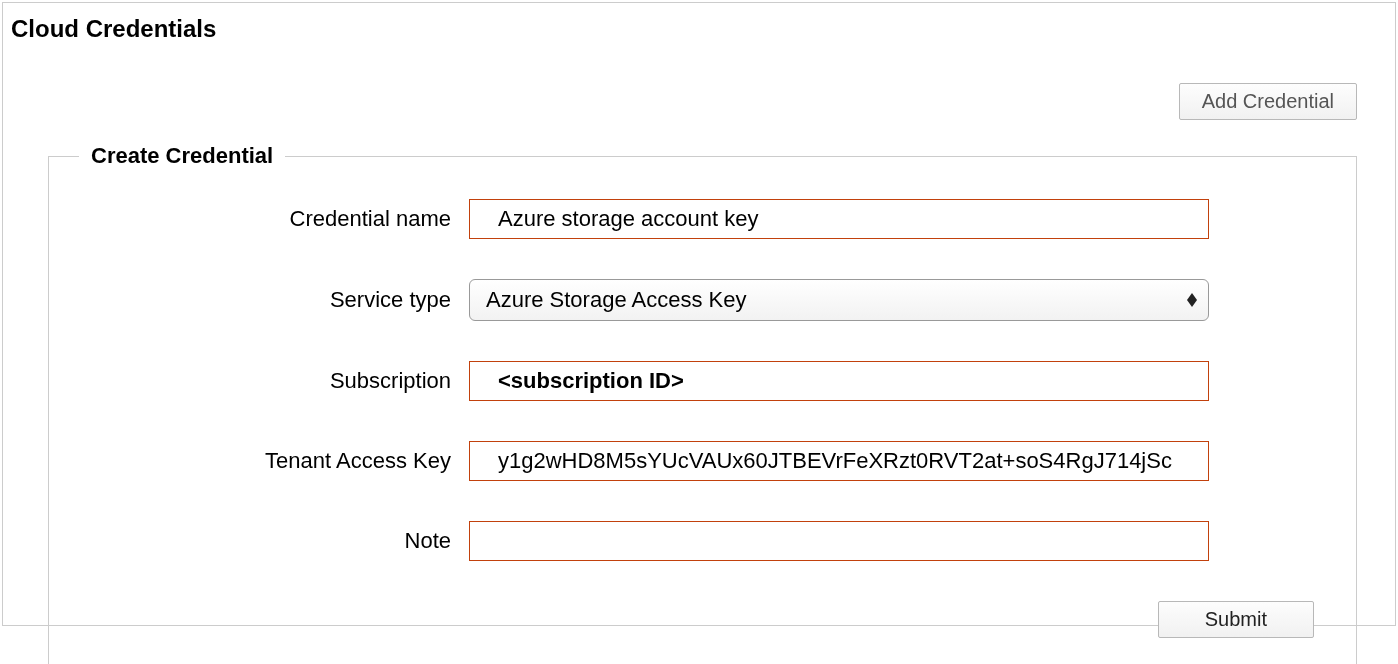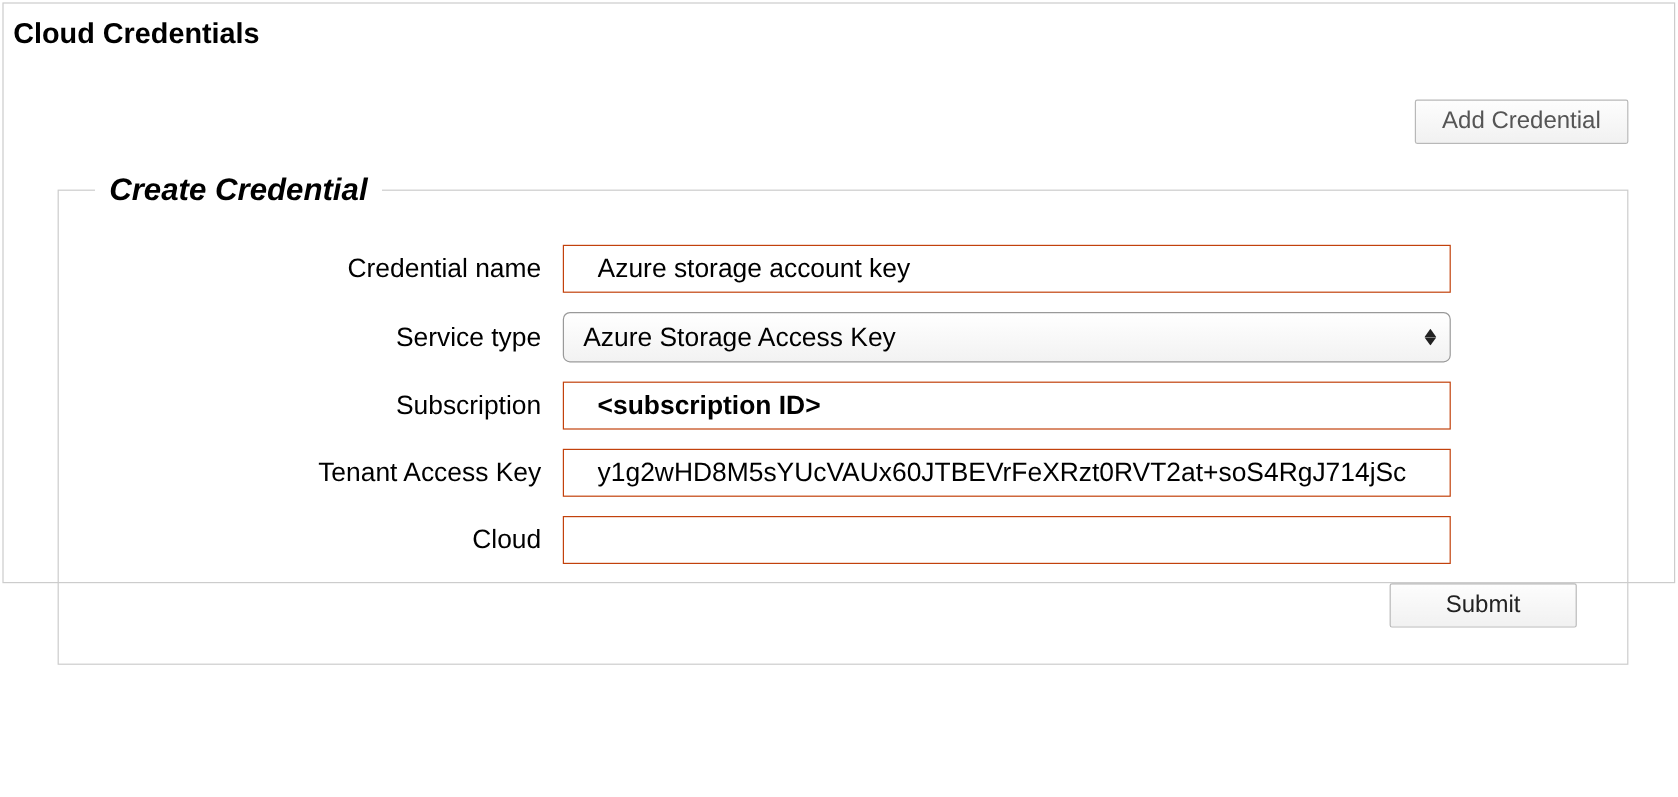--- a/index.html
+++ b/index.html
@@ -8,21 +8,21 @@
       font-size: 22px;
       background: #fff;
       width: 1398px;
       height: 664px;
       overflow: hidden;
     }
     .panel {
       border: 1px solid #ccc;
       margin: 2px;
       width: 1394px;
-      height: 484px;
+      height: 624px;
       position: relative;
     }
     .panel-title {
       font-weight: bold;
       font-size: 24px;
       padding: 12px 8px 0 8px;
     }
     .top-actions {
       position: absolute;
       top: 80px;
@@ -40,29 +40,28 @@
     }
     .btn.submit { color: #222; padding: 6px 46px; }
     fieldset {
       border: 1px solid #ccc;
       margin: 100px 38px 0 45px;
       padding: 30px 40px 30px 0;
       position: relative;
     }
     legend {
       font-weight: bold;
-      font-size: 26px;
+      font-size: 22px;
       padding: 0 12px;
       margin-left: 30px;
-      font-style: italic;
     }
     .row {
       display: flex;
       align-items: center;
-      margin-bottom: 16px;
+      margin-bottom: 40px;
     }
     .row .lbl {
       width: 420px;
       text-align: right;
       padding-right: 18px;
       font-size: 22px;
     }
     .ctl { flex: 0 0 740px; }
     input[type=text] {
       width: 740px;
@@ -157,21 +156,21 @@
     </div>
 
     <div class="row">
       <div class="lbl">Tenant Access Key</div>
       <div class="ctl">
         <input type="text" value="y1g2wHD8M5sYUcVAUx60JTBEVrFeXRzt0RVT2at+soS4RgJ714jSc" style="">
       </div>
     </div>
 
     <div class="row">
-      <div class="lbl">Cloud</div>
+      <div class="lbl">Note</div>
       <div class="ctl">
         <input type="text" value="" style="">
       </div>
     </div>
 
     <div class="submit-row">
       <button class="btn submit">Submit</button>
     </div>
   </fieldset>
 </div>

